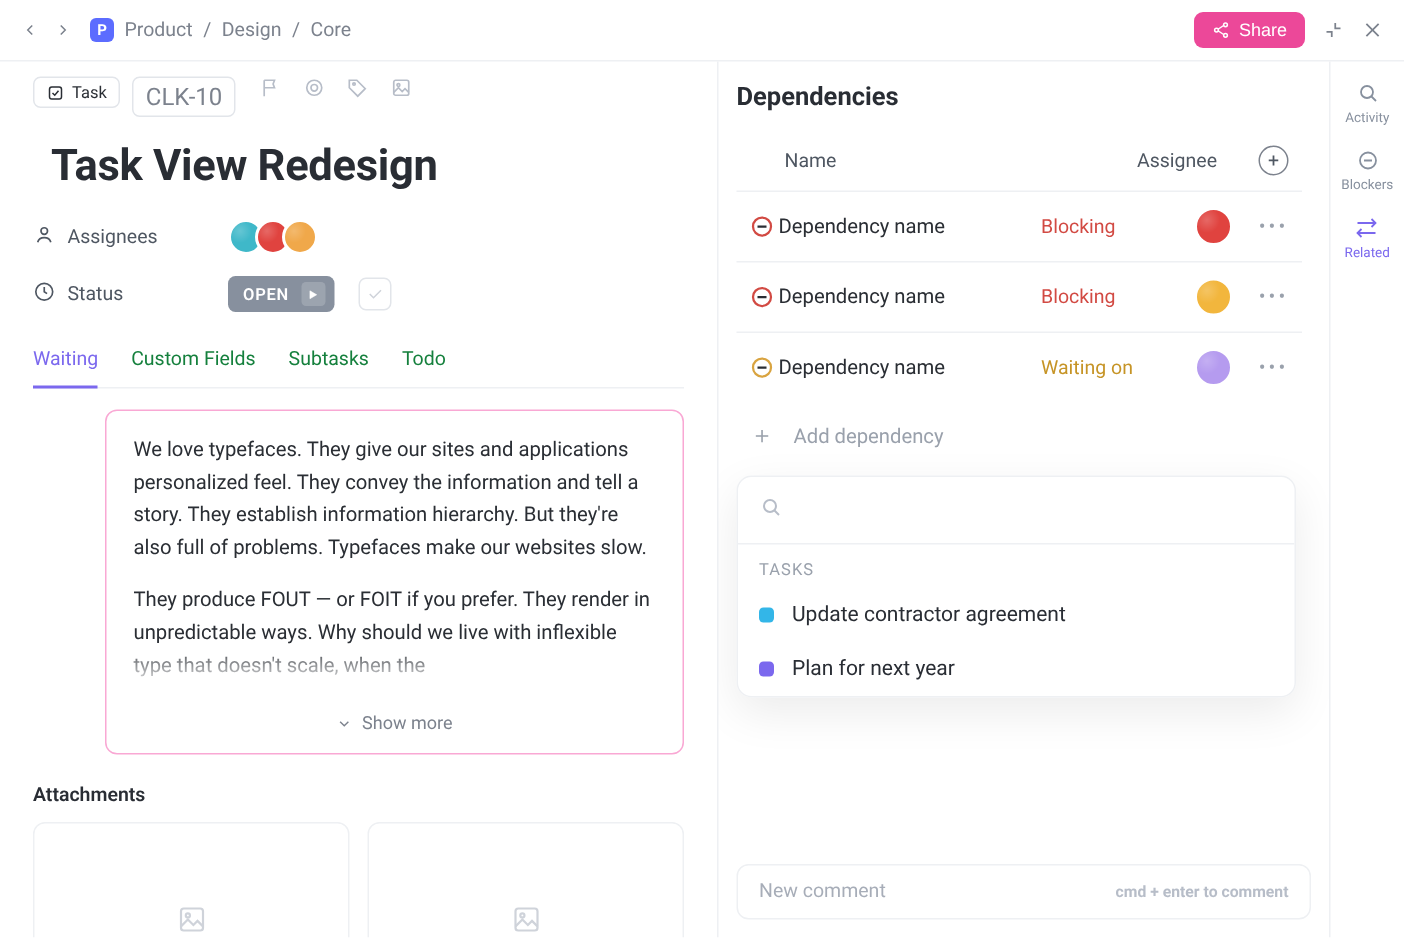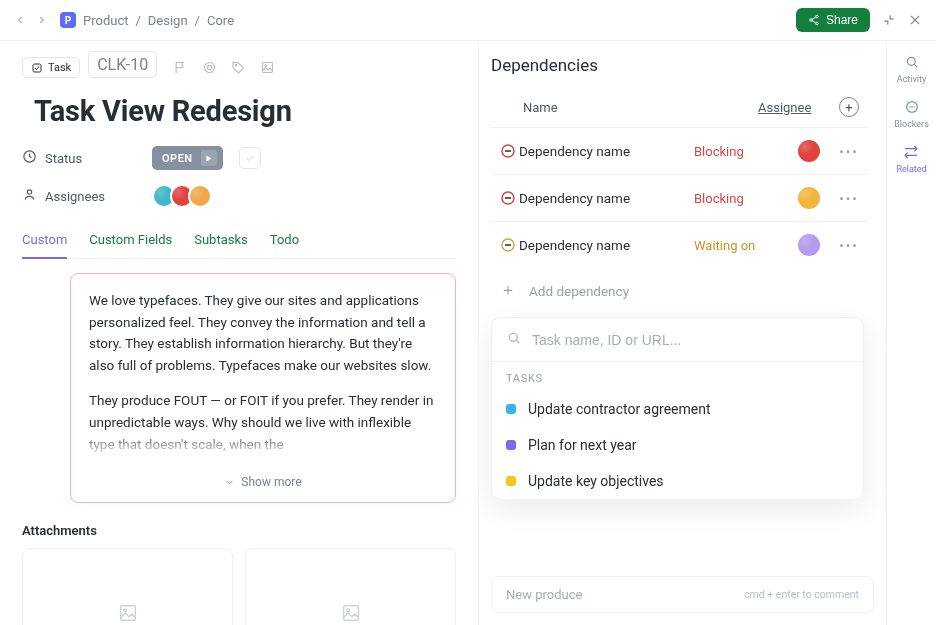--- a/index.html
+++ b/index.html
@@ -23,21 +23,21 @@
   }
   .nav-chevs { display: flex; gap: 10px; color: #7c828d; }
   .chev { cursor: pointer; font-size: 13px; }
   .crumbs { display:flex; align-items:center; gap:7px; color:#7c828d; font-size:13px; }
   .crumb-icon {
     width:16px; height:16px; border-radius:4px; background:#5c6cff;
     display:inline-flex; align-items:center; justify-content:center; color:#fff; font-size:10px; font-weight:700;
   }
   .topbar-right { margin-left:auto; display:flex; align-items:center; gap:12px; }
   .share-btn {
-    background:#15803d; color:#fff; border:none; border-radius:6px;
+    background:#ec4899; color:#fff; border:none; border-radius:6px;
     padding:5px 12px; font-size:12px; display:flex; align-items:center; gap:6px; cursor:pointer;
   }
   .icon-btn { color:#7c828d; cursor:pointer; display:inline-flex; }
   
   .body {
     flex:1; display:flex; min-height:0;
   }
   .main {
     flex:1; display:flex; min-height:0;
   }
@@ -48,21 +48,21 @@
     flex:1; border-left:1px solid #eef0f3; display:flex; flex-direction:column;
     min-height:0; position:relative;
   }
   .railbar {
     width:50px; border-left:1px solid #eef0f3; display:flex; flex-direction:column; align-items:center; padding-top:12px; gap:14px;
   }
   .rail-item { display:flex; flex-direction:column; align-items:center; gap:3px; color:#87909e; font-size:9px; cursor:pointer; }
   .rail-item.active { color:#7b68ee; }
   .rail-icon { width:18px; height:18px; display:flex; align-items:center; justify-content:center; }
   
-  .kind-row { display:flex; align-items:flex-end; gap:8px; }
+  .kind-row { display:flex; align-items:flex-start; gap:8px; }
   .kind-chip {
     border:1px solid #e2e5ea; border-radius:5px; padding:3px 8px; font-size:11px;
     display:flex; align-items:center; gap:5px; color:#2a2e34;
   }
   .id-chip {
     border:1px solid #e2e5ea; border-radius:5px; padding:3px 8px; font-size:16px; color:#7c828d;
   }
   .kind-icons { display:flex; gap:14px; margin-left:8px; color:#b7bdc8; }
   .title {
     font-size:29px; font-weight:700; margin:16px 0 18px 12px; letter-spacing:-0.2px;
@@ -100,24 +100,24 @@
   .show-more { display:flex; justify-content:center; align-items:center; gap:6px; color:#7c828d; font-size:12px; padding-top:4px; cursor:pointer; }
   
   .section-title { font-size:13px; font-weight:600; margin:20px 0 10px; }
   .attach-row { display:flex; gap:12px; }
   .attach {
     flex:1; height:130px; border:1px solid #eef0f3; border-radius:8px;
     display:flex; align-items:center; justify-content:center; color:#cfd3da;
   }
   
   .right-inner { padding:14px 18px 0 12px; flex:1; overflow:hidden; }
-  .dep-title { font-size:17px; font-weight:400; margin-bottom:18px; }
+  .dep-title { font-size:17px; font-weight:700; margin-bottom:18px; }
   .dep-head { display:flex; align-items:center; color:#4f5762; font-size:13px; padding:4px 6px 10px; }
   .dep-head .h-name { flex:1; }
-  .dep-head .h-assignee { width:78px;text-decoration:underline; }
+  .dep-head .h-assignee { width:78px; }
   .dep-head .h-add { width:26px; display:flex; justify-content:center; color:#4f5762; }
   .add-circle { width:20px; height:20px; border:1.4px solid #7c828d; border-radius:50%; display:flex; align-items:center; justify-content:center; font-size:13px; line-height:1; cursor:pointer; }
   .dep-row { display:flex; align-items:center; padding:10px 6px; border-top:1px solid #eef0f3; font-size:13.5px; }
   .dep-icon { width:22px; display:flex; justify-content:center; }
   .dep-icon.block svg circle { stroke:#d24a43; }
   .dep-icon.wait svg circle { stroke:#d9a441; }
   .dep-name { flex:1; color:#2a2e34; }
   .dep-type { width:88px; font-size:13px; }
   .dep-type.block { color:#d24a43; }
   .dep-type.wait { color:#c69426; }
@@ -140,21 +140,21 @@
   .search-input-row input::placeholder { color:#a7adb8; }
   .tasks-label { padding:10px 14px 6px; color:#9aa1ac; font-size:11px; letter-spacing:0.7px; }
   .task-opt { display:flex; align-items:center; gap:12px; padding:10px 14px; font-size:14px; cursor:pointer; }
   .task-opt.hover { background:#f4f5f8; }
   .task-dot { width:10px; height:10px; border-radius:3px; }
   
   .comment-bar {
     margin:8px 12px 12px 12px; border:1px solid #eef0f3; border-radius:8px;
     padding:10px 14px; display:flex; align-items:center; color:#a7adb8;
   }
-  .comment-bar .hint { margin-left:auto; font-size:10.5px; color:#b7bdc8; }
+  .comment-bar .hint { margin-left:auto; font-size:10.5px; color:#b7bdc8;font-weight:bold; }
   
   svg { stroke: currentColor; }
 </style>
 </head>
 <body>
 
 <div class="topbar">
   <div class="nav-chevs">
     <span class="chev icon-btn">
       <svg width="12" height="12" viewBox="0 0 24 24" fill="none" stroke-width="2">
@@ -233,57 +233,57 @@
                 <path d="M4 17l5-5 4 4 3-3 4 4"></path>
               </svg></span>
       </div>
     </div>
 
     <h1 class="title">Task View Redesign</h1>
 
     <div class="meta-row">
       <div class="meta-label">
         <span><svg width="15" height="15" viewBox="0 0 24 24" fill="none" stroke-width="1.8">
+                <circle cx="12" cy="8" r="3.5"></circle>
+                <path d="M5 20c1-4 5-5 7-5s6 1 7 5"></path>
+              </svg></span>
+        <span>Assignees</span>
+      </div>
+      <div class="avatars">
+        <div class="avatar" style="background-color:#3fb8c9"></div>
+        <div class="avatar" style="background-color:#e0433f"></div>
+        <div class="avatar" style="background-color:#f0a84a"></div>
+      </div>
+    </div>
+
+    <div class="meta-row">
+      <div class="meta-label">
+        <span><svg width="15" height="15" viewBox="0 0 24 24" fill="none" stroke-width="1.8">
                 <circle cx="12" cy="12" r="9"></circle>
                 <path d="M12 7v5l3 2"></path>
               </svg></span>
         <span>Status</span>
       </div>
       <div class="status-chip">
         <span>OPEN</span>
         <span class="status-next">
           <svg width="9" height="9" viewBox="0 0 24 24" fill="#fff">
                 <polygon points="7 5 19 12 7 19"></polygon>
               </svg>
         </span>
       </div>
       <div class="check-square">
         <svg width="12" height="12" viewBox="0 0 24 24" fill="none" stroke-width="2">
               <polyline points="5 12 10 17 20 7"></polyline>
             </svg>
       </div>
     </div>
 
-    <div class="meta-row">
-      <div class="meta-label">
-        <span><svg width="15" height="15" viewBox="0 0 24 24" fill="none" stroke-width="1.8">
-                <circle cx="12" cy="8" r="3.5"></circle>
-                <path d="M5 20c1-4 5-5 7-5s6 1 7 5"></path>
-              </svg></span>
-        <span>Assignees</span>
-      </div>
-      <div class="avatars">
-        <div class="avatar" style="background-color:#3fb8c9"></div>
-        <div class="avatar" style="background-color:#e0433f"></div>
-        <div class="avatar" style="background-color:#f0a84a"></div>
-      </div>
-    </div>
-
     <div class="tabs">
-      <div class="tab active">Custom</div>
+      <div class="tab active">Waiting</div>
       <div class="tab">Custom Fields</div>
       <div class="tab">Subtasks</div>
       <div class="tab">Todo</div>
     </div>
 
     <div class="details-card">
       <p>We love typefaces. They give our sites and applications personalized feel. They convey the information and tell a story. They establish information hierarchy. But they're also full of problems. Typefaces make our websites slow.</p>
       <p>They produce FOUT — or FOIT if you prefer. They render in unpredictable ways. Why should we live with inflexible type that doesn't scale, when the</p>
       <div class="fade"></div>
       <div class="show-more">
@@ -376,42 +376,37 @@
       </div>
 
       <div class="search-card">
         <div class="search-input-row">
           <span style="color:#b7bdc8">
             <svg width="16" height="16" viewBox="0 0 24 24" fill="none" stroke-width="2">
                   <circle cx="11" cy="11" r="6"></circle>
                   <line x1="20" y1="20" x2="15.5" y2="15.5"></line>
                 </svg>
           </span>
-          <input type="text" placeholder="Task name, ID or URL..." style="">
         </div>
         <div class="tasks-label">TASKS</div>
         <div id="task-options">
               <div class="task-opt">
                 <span class="task-dot" style="background:#33b6e8"></span>
                 <span>Update contractor agreement</span>
               </div>
               <div class="task-opt">
                 <span class="task-dot" style="background:#7b68ee"></span>
                 <span>Plan for next year</span>
               </div>
-              <div class="task-opt">
-                <span class="task-dot" style="background:#f5c518"></span>
-                <span>Update key objectives</span>
-              </div>
             </div>
       </div>
     </div>
 
     <div class="comment-bar">
-      <span>New produce</span>
+      <span>New comment</span>
       <span class="hint">cmd + enter to comment</span>
     </div>
   </div>
 
 </div>
 
 <div class="railbar">
   <div class="rail-item">
     <span class="rail-icon">
           <svg width="16" height="16" viewBox="0 0 24 24" fill="none" stroke-width="1.8">

